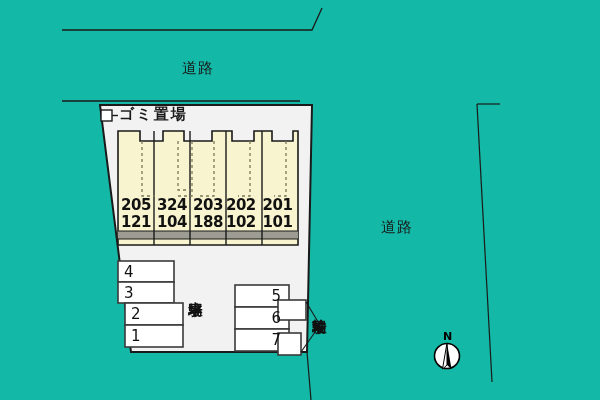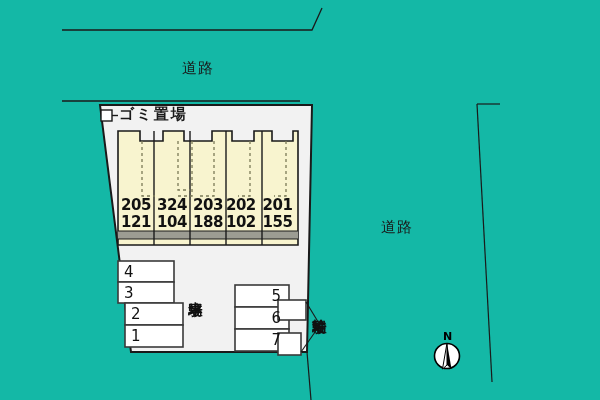--- a/index.html
+++ b/index.html
@@ -183,21 +183,21 @@
   <div class="unit-num" style="left:190px; top:197px; width:36px;">
     <div>203</div>
     <div>188</div>
   </div>
   <div class="unit-num" style="left:226px; top:197px; width:20px;">
     <div>202</div>
     <div>102</div>
   </div>
   <div class="unit-num" style="left:262px; top:197px; width:31px;">
     <div>201</div>
-    <div>155</div>
+    <div>101</div>
   </div>
 
   <div class="stall-num" style="left:124px; top:265px;">4</div>
   <div class="stall-num" style="left:124px; top:286px;">3</div>
   <div class="stall-num" style="left:131px; top:307px;">2</div>
   <div class="stall-num" style="left:131px; top:329px;">1</div>
 
   <div class="stall-num" style="left:253px; top:289px; width:28px; text-align:right;">5</div>
   <div class="stall-num" style="left:253px; top:311px; width:28px; text-align:right;">6</div>
   <div class="stall-num" style="left:253px; top:333px; width:28px; text-align:right;">7</div>

